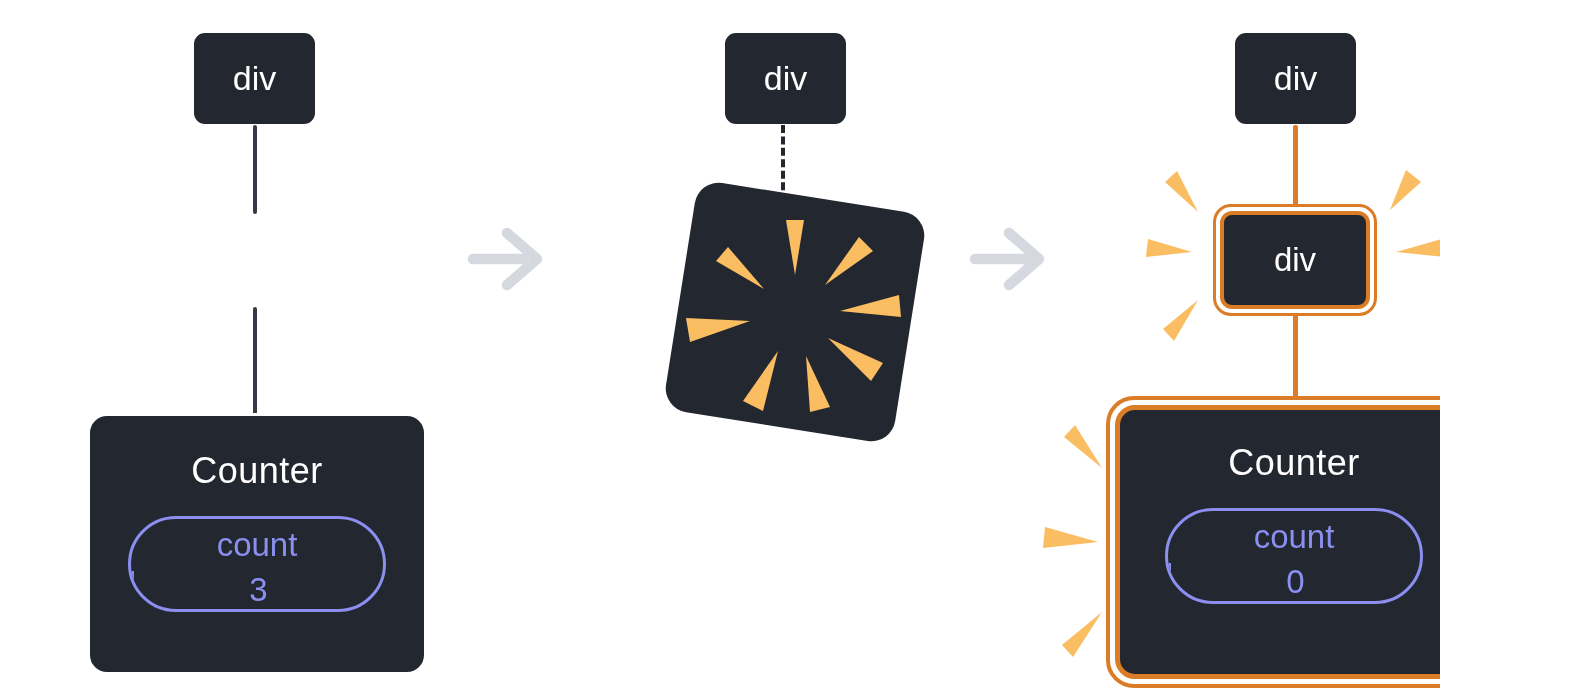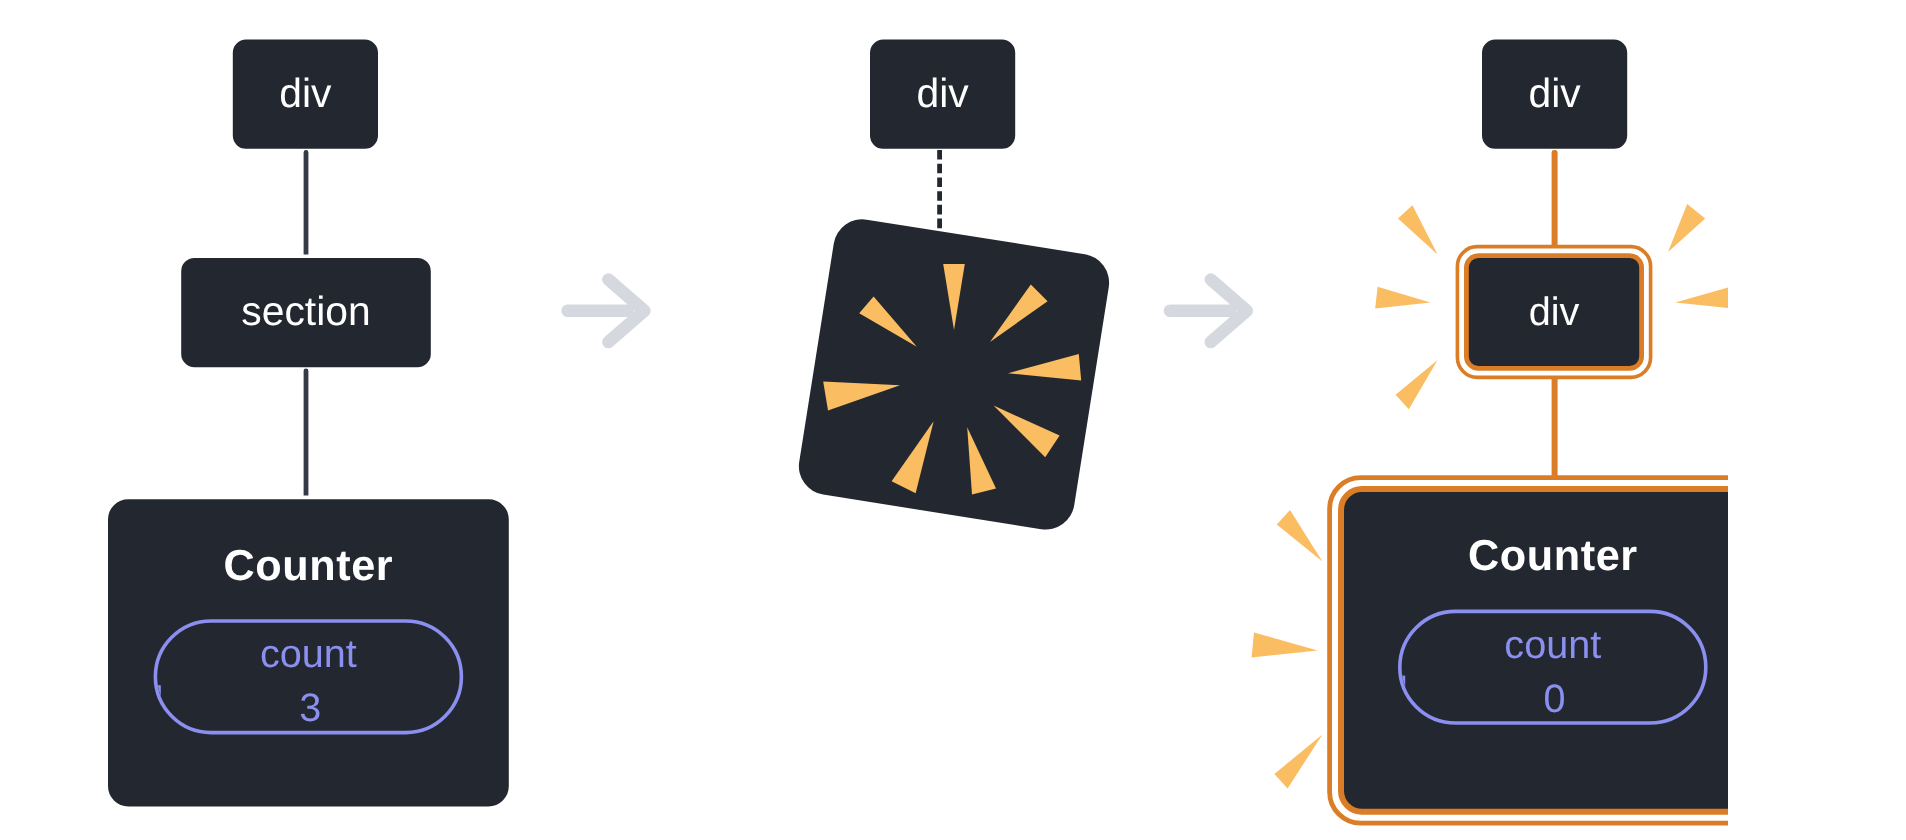--- a/index.html
+++ b/index.html
@@ -48,21 +48,21 @@
     border: 3px solid var(--node-border, #FFFFFF);
     border-radius: 20px;
     display: flex;
     flex-direction: column;
     align-items: center;
     padding-top: 34px;
   }
   .counter-title {
     color: var(--node-text, #FFFFFF);
     font-size: 36px;
-    font-weight: 700;
+    font-weight: 400;
     letter-spacing: 0.5px;
     text-align: center;
   }
   .pill {
     margin-top: 24px;
     width: 258px;
     height: 96px;
     border: 3px solid var(--state-accent, #8A8FF0);
     border-radius: 60px;
     display: flex;
@@ -138,23 +138,20 @@
 <body>
 
 <div class="canvas">
 
   <div class="node" style="left:191px; top:30px; width:127px; height:97px;">
     <span>div</span>
   </div>
 
   <div class="connector" style="left:253px; top:125px; height:89px;"></div>
 
-  <div class="node" style="left:148px; top:212px; width:214px; height:97px;">
-    <span>section</span>
-  </div>
 
   <div class="connector" style="left:253px; top:307px; height:108px;"></div>
 
   <div class="counter-box" style="left:87px; top:413px; width:340px; height:262px;">
     <div class="counter-title">Counter</div>
     <div class="pill">
       <div class="key">count</div>
       <div class="val">3</div>
     </div>
   </div>

